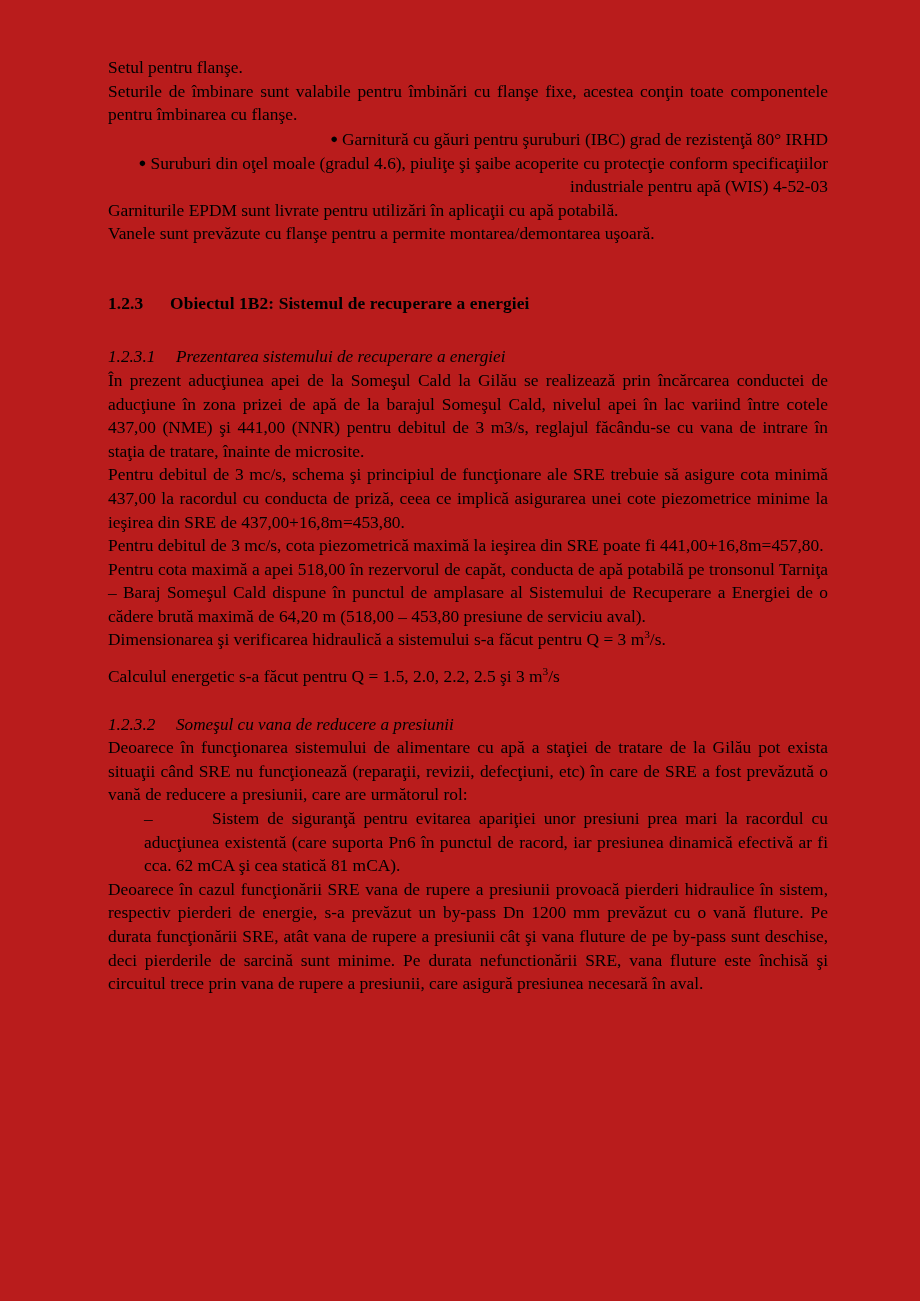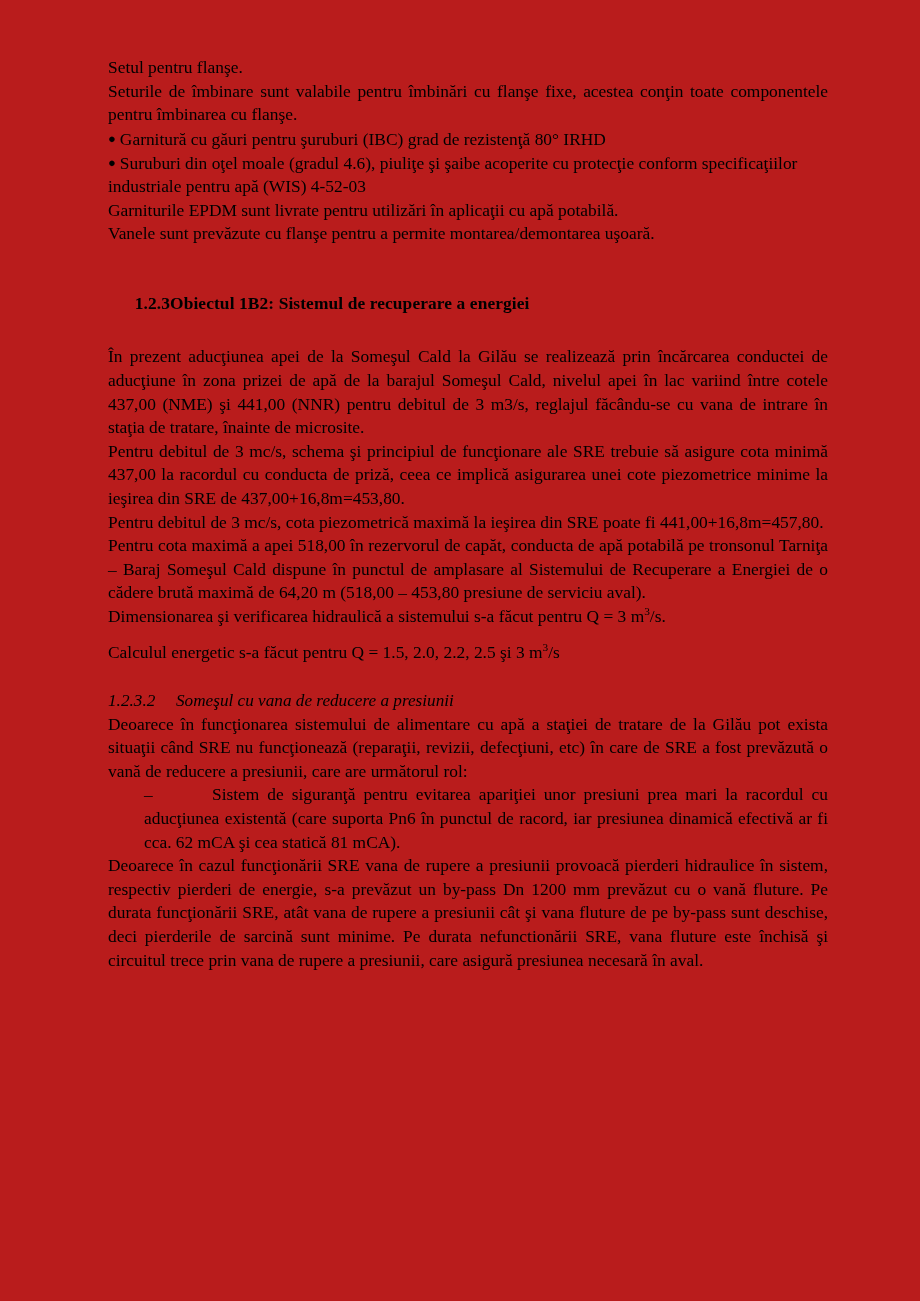--- a/index.html
+++ b/index.html
@@ -29,39 +29,38 @@
   }
   p {
     margin: 0;
     text-align: justify;
     text-justify: inter-word;
   }
   p.noj {
     text-align: left;
   }
   .bullet-line {
-    text-align: left;
+    text-align: right;
   }
   .bullet-dot {
     font-size: 13px;
     vertical-align: 1.5px;
     padding-right: 4px;
   }
   .heading-2 {
     font-weight: bold;
     font-size: 17.4px;
     line-height: 23.6px;
     margin: 0;
     text-align: left;
     letter-spacing: 0.1px;
   }
   .heading-2 .num {
     display: inline-block;
     min-width: 62px;
-    text-align: right;
   }
   .heading-3 {
     font-style: italic;
     font-size: 17.2px;
     line-height: 23.6px;
     margin: 0;
     text-align: left;
   }
   .heading-3 .num {
     display: inline-block;
@@ -110,20 +109,23 @@
 
 
     <div class="gap-xl"></div>
 
     <p class="heading-2">
       <span class="num">1.2.3</span><span>Obiectul  1B2: Sistemul de recuperare a energiei</span>
     </p>
 
     <div class="gap-lg"></div>
 
+    <p class="heading-3">
+      <span class="num">1.2.3.1</span><span>Prezentarea sistemului de recuperare a energiei</span>
+    </p>
 
     <p>În prezent aducţiunea apei de la Someşul Cald la Gilău se realizează prin încărcarea conductei de aducţiune în zona prizei de apă de la barajul Someşul Cald, nivelul apei în lac variind între cotele 437,00 (NME) şi 441,00 (NNR) pentru debitul de 3 m3/s, reglajul făcându-se cu vana de intrare în staţia de tratare, înainte de microsite.</p>
 
     <p>Pentru debitul de 3 mc/s, schema şi principiul de funcţionare ale SRE trebuie să asigure cota minimă 437,00 la racordul cu conducta de priză, ceea ce implică asigurarea unei cote piezometrice minime la ieşirea din SRE de 437,00+16,8m=453,80.</p>
 
     <p>Pentru debitul de 3 mc/s, cota piezometrică maximă la ieşirea din SRE poate fi 441,00+16,8m=457,80.</p>
 
     <p>Pentru cota maximă a apei 518,00 în rezervorul de capăt, conducta de apă potabilă pe tronsonul Tarniţa – Baraj Someşul Cald dispune în punctul de amplasare al Sistemului de Recuperare a Energiei de o cădere brută maximă de 64,20 m (518,00 – 453,80 presiune de serviciu aval).</p>
 
 

